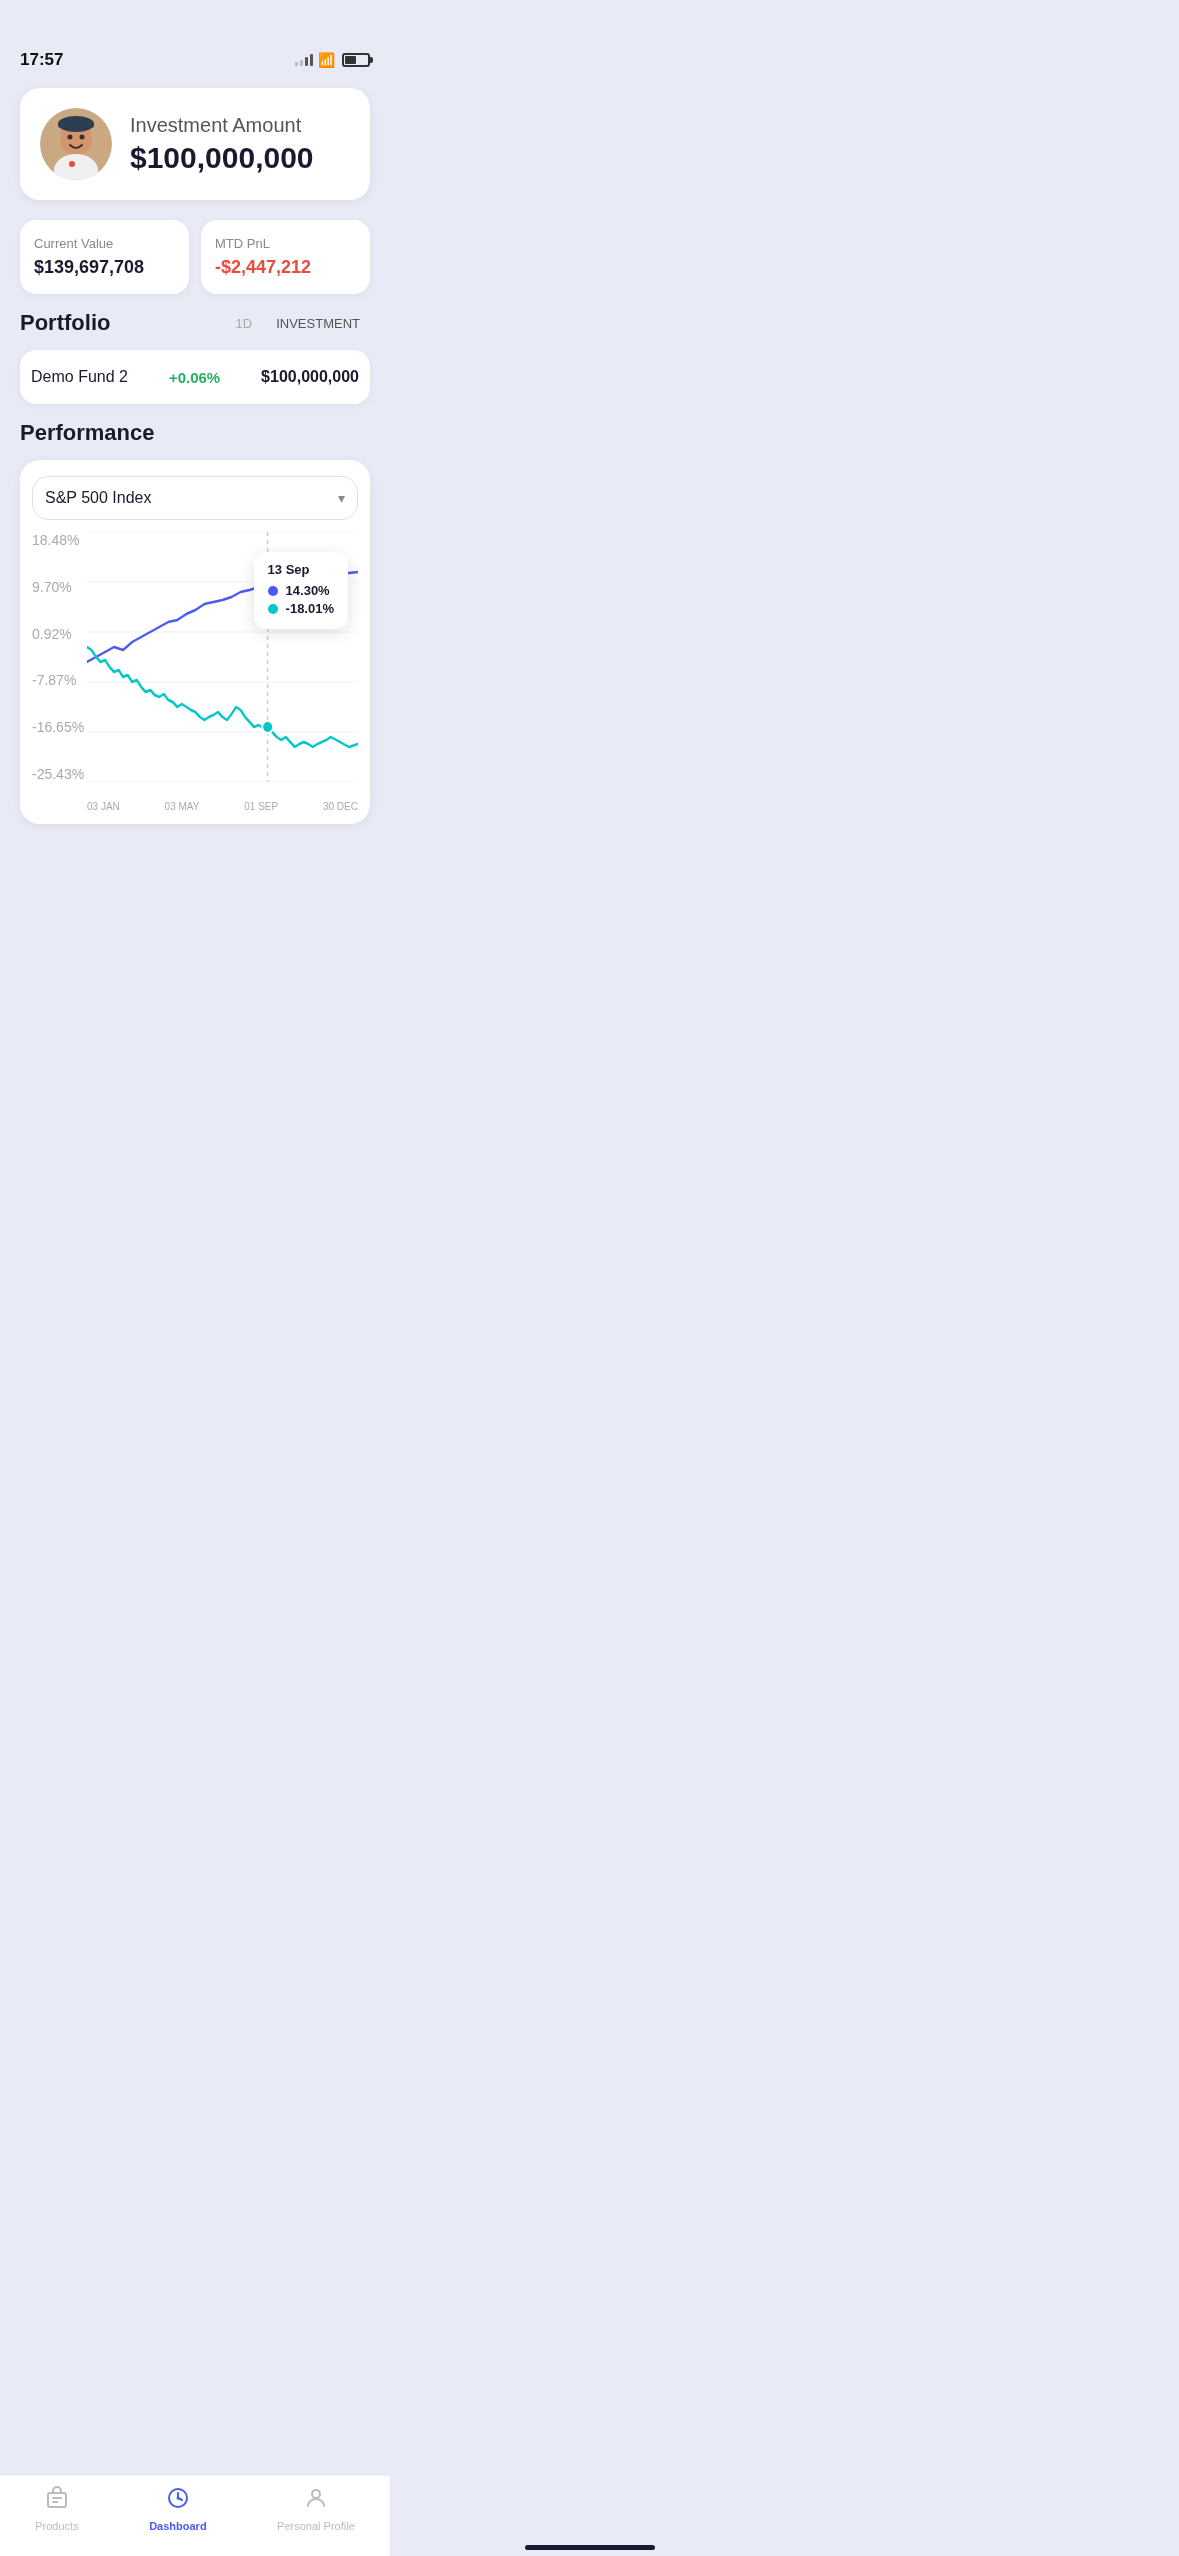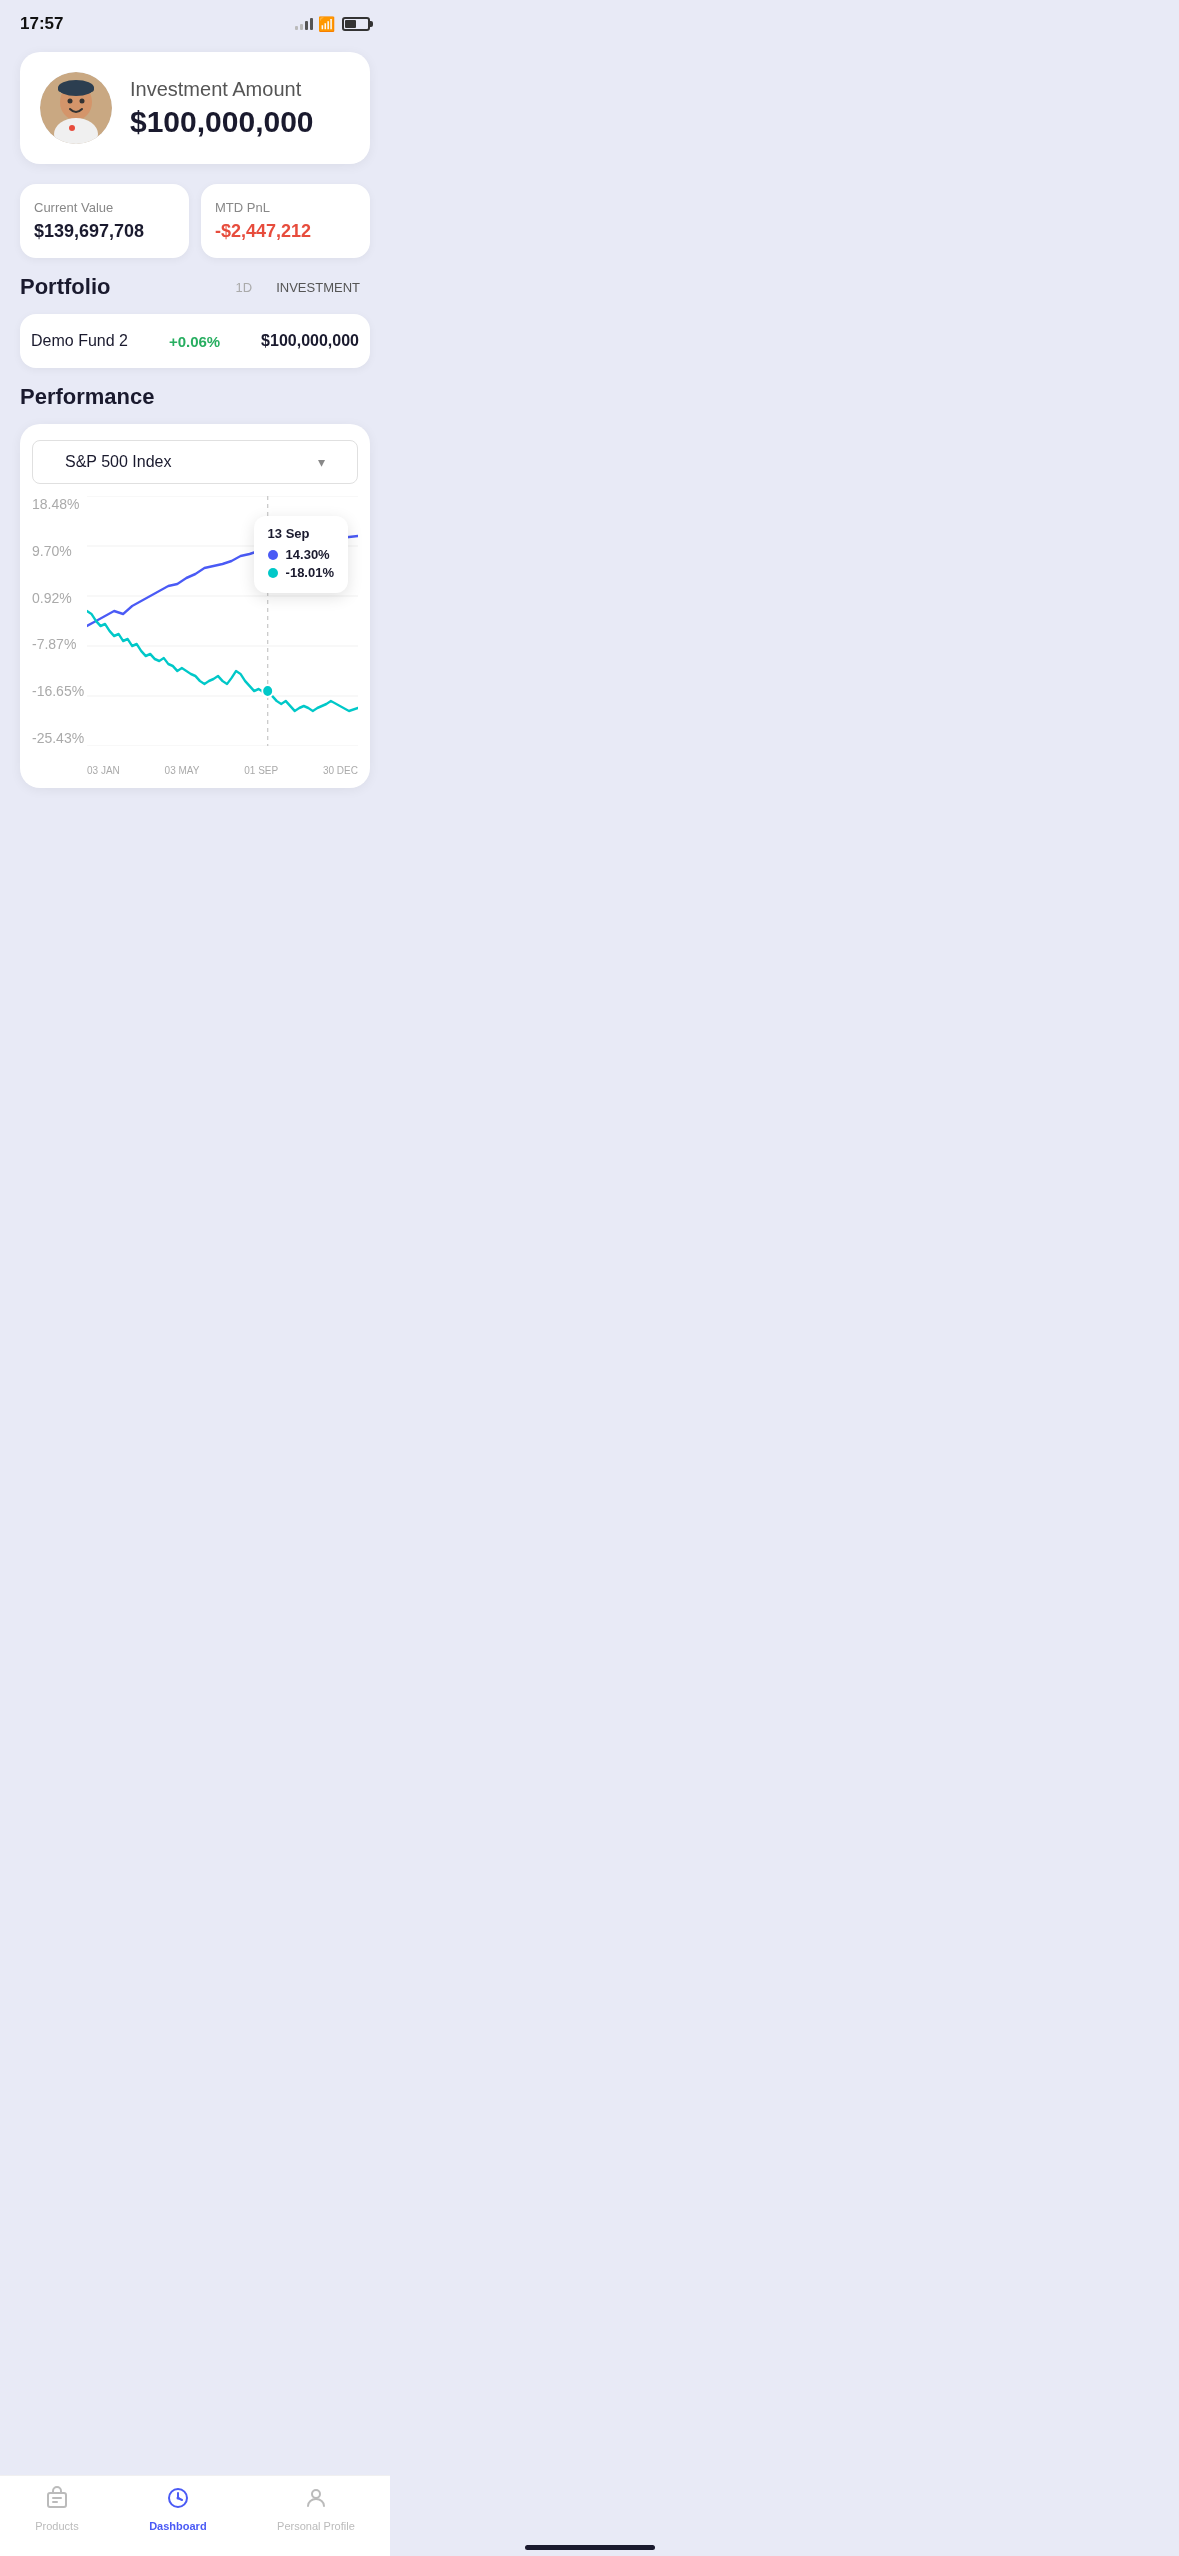--- a/index.html
+++ b/index.html
@@ -13,20 +13,21 @@
       position: relative;
     }
 
     
     .status-bar {
       display: flex;
       justify-content: space-between;
       align-items: center;
       padding: 14px 20px 8px;
       background: #e8eaf6;
+      margin-top: 36px;
     }
     .status-time {
       font-size: 17px;
       font-weight: 700;
       color: #111;
     }
     .status-icons {
       display: flex;
       align-items: center;
       gap: 6px;
@@ -210,22 +211,22 @@
       padding: 16px 12px 12px;
       box-shadow: 0 2px 12px rgba(0,0,0,0.06);
     }
 
     
     .dropdown {
       display: flex;
       justify-content: space-between;
       align-items: center;
       border: 1.5px solid #e0e0e0;
-      border-radius: 8px;
-      padding: 12px 32px;
+      border-radius: 16px;
+      padding: 12px 12px;
       margin-bottom: 12px;
       cursor: pointer;
     }
     .dropdown-label {
       font-size: 16px;
       color: #1a1a2e;
     }
     .chevron-down {
       font-size: 14px;
       color: #888;

